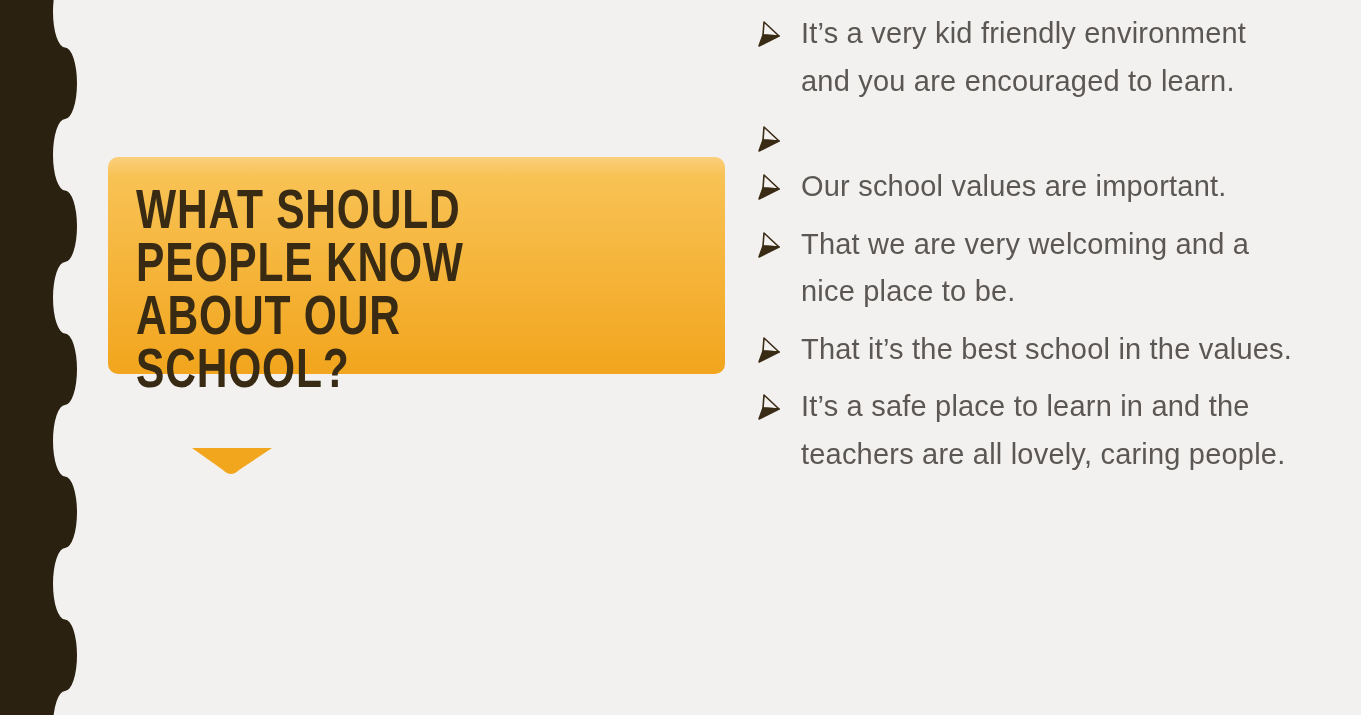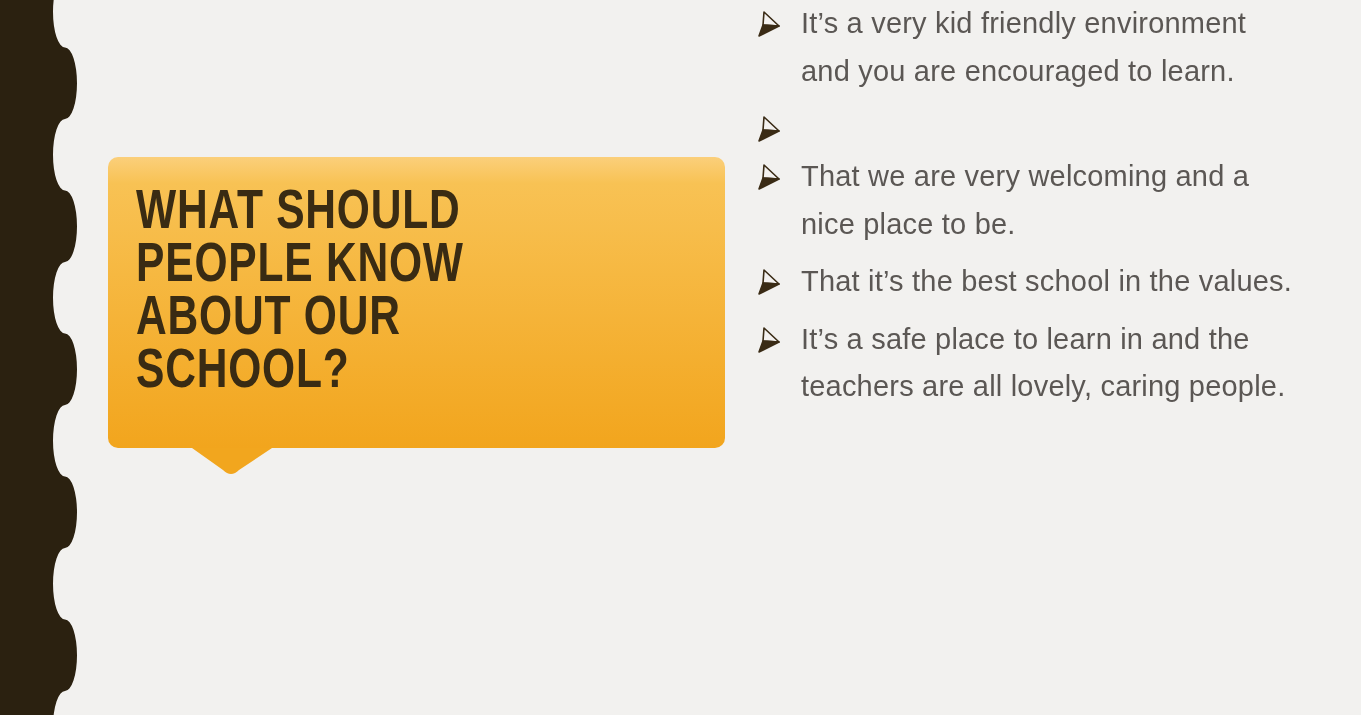--- a/index.html
+++ b/index.html
@@ -21,21 +21,21 @@
   .wave-band {
     position: absolute;
     left: 0;
     top: 0;
   }
   .callout-box {
     position: absolute;
     left: 108px;
     top: 157px;
     width: 617px;
-    height: 291px;
+    height: 217px;
     border-radius: 10px;
     background: linear-gradient(180deg, #fbcf7b 0%, #f8c254 9%, #f2a51d 100%);
   }
   .callout-title {
     margin: 0;
     padding: 25px 0 0 37px;
     font-size: 56px;
     font-weight: 700;
     line-height: 53px;
     letter-spacing: 1px;
@@ -47,21 +47,21 @@
   }
   .callout-tail {
     position: absolute;
     left: 192px;
     top: 448px;
     display: block;
   }
   .bullet-list {
     position: absolute;
     left: 757px;
-    top: 0;
+    top: 10px;
     width: 586px;
     margin: 0;
     padding: 0;
     list-style: none;
   }
   .bullet-item {
     display: flex;
     align-items: flex-start;
     margin: 0 0 10px 0;
     font-size: 29px;
@@ -130,20 +130,29 @@
           </svg>
       </span>
     </li>
     <li class="bullet-item">
       <span class="bullet-icon">
         <svg width="24" height="28" viewBox="0 0 24 28">
             <path d="M7,2 L22,16 L6,15 Z" fill="#f4f2f0" stroke="#3a2b15" stroke-width="1.6" stroke-linejoin="round"></path>
             <path d="M6,15 L22,16 L2,26 Z" fill="#3a2b15" stroke="#3a2b15" stroke-width="1.6" stroke-linejoin="round"></path>
           </svg>
       </span>
+      <span class="bullet-text">Our school values are important.</span>
+    </li>
+    <li class="bullet-item">
+      <span class="bullet-icon">
+        <svg width="24" height="28" viewBox="0 0 24 28">
+            <path d="M7,2 L22,16 L6,15 Z" fill="#f4f2f0" stroke="#3a2b15" stroke-width="1.6" stroke-linejoin="round"></path>
+            <path d="M6,15 L22,16 L2,26 Z" fill="#3a2b15" stroke="#3a2b15" stroke-width="1.6" stroke-linejoin="round"></path>
+          </svg>
+      </span>
       <span class="bullet-text">That we are very welcoming and a
 nice place to be.</span>
     </li>
     <li class="bullet-item">
       <span class="bullet-icon">
         <svg width="24" height="28" viewBox="0 0 24 28">
             <path d="M7,2 L22,16 L6,15 Z" fill="#f4f2f0" stroke="#3a2b15" stroke-width="1.6" stroke-linejoin="round"></path>
             <path d="M6,15 L22,16 L2,26 Z" fill="#3a2b15" stroke="#3a2b15" stroke-width="1.6" stroke-linejoin="round"></path>
           </svg>
       </span>

